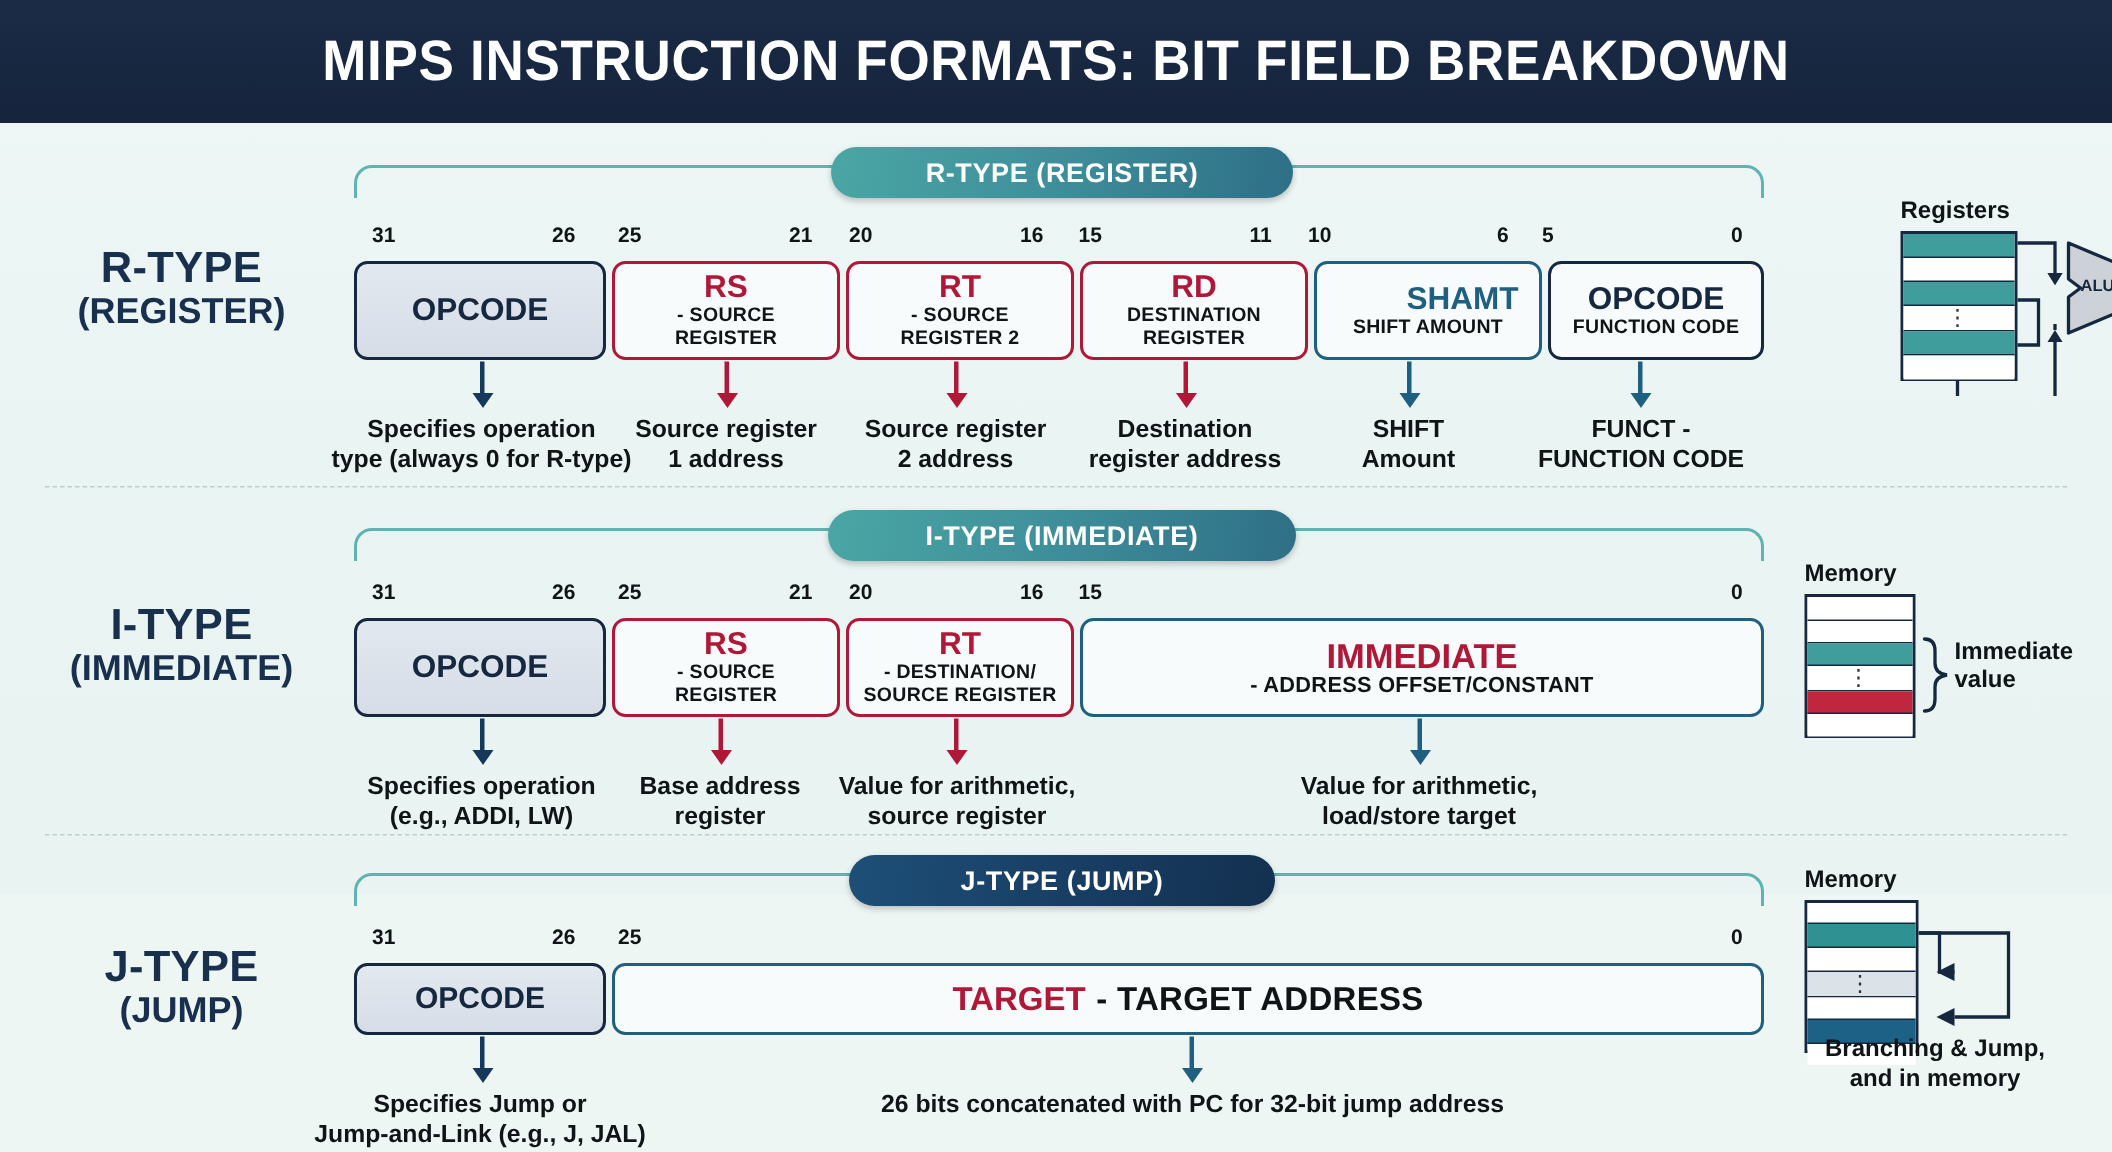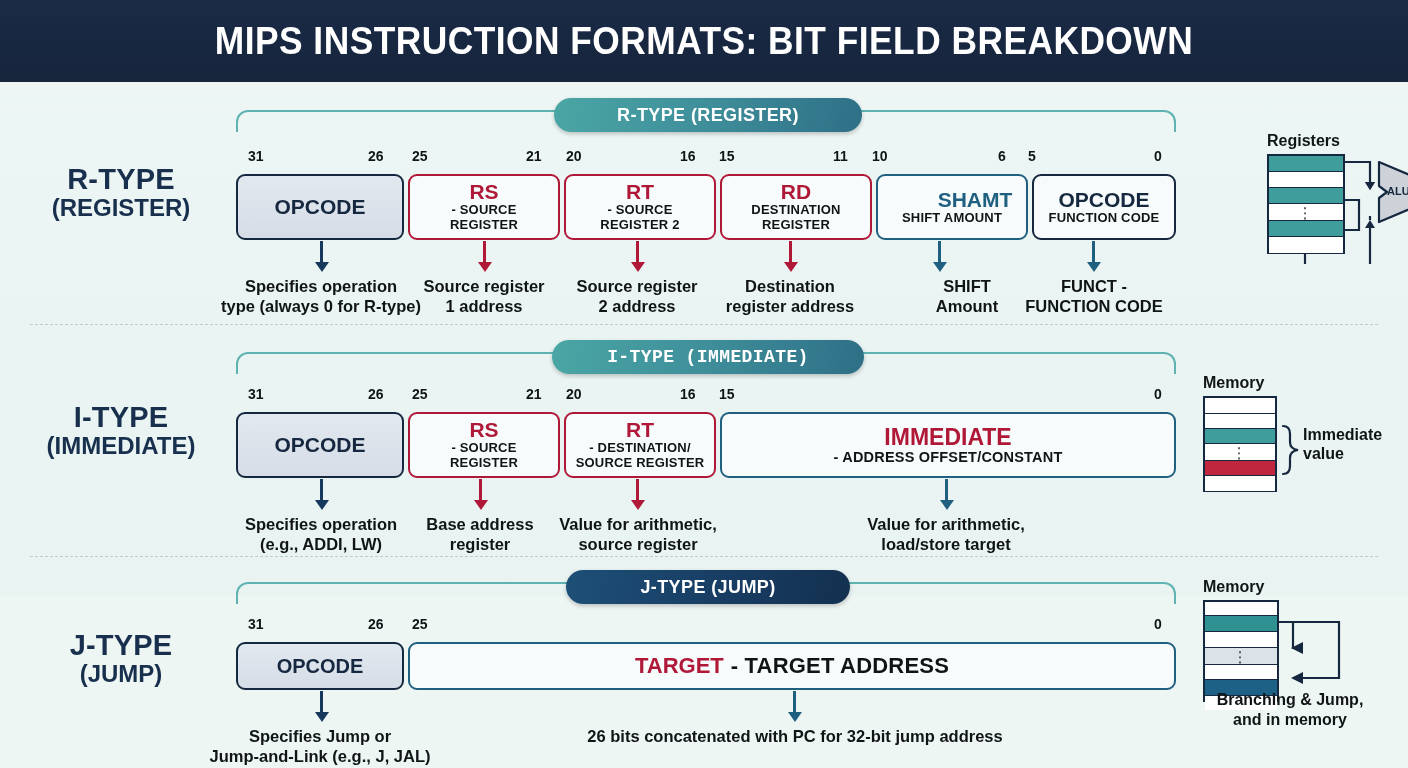--- a/index.html
+++ b/index.html
@@ -183,21 +183,21 @@
       </div>
     <div class="arrow teal" style="left:1092px; top:159px; height:22px;">
         <div class="shaft"></div>
         <div class="head"></div>
       </div>
 
     <div class="caption" style="left:186px; top:194px; width:270px;">Specifies operation<br>type (always 0 for R-type)</div>
     <div class="caption" style="left:400px; top:194px; width:168px;">Source register<br>1 address</div>
     <div class="caption" style="left:553px; top:194px; width:168px;">Source register<br>2 address</div>
     <div class="caption" style="left:699px; top:194px; width:182px;">Destination<br>register address</div>
-    <div class="caption" style="left:896px; top:194px; width:142px;">SHIFT<br>Amount</div>
+    <div class="caption" style="left:868px; top:194px; width:142px;">SHIFT<br>Amount</div>
     <div class="caption" style="left:1004px; top:194px; width:180px;">FUNCT -<br>FUNCTION CODE</div>
 
     <div class="mini" style="left:1267px; top:50px;">
       <div class="mtitle">Registers</div>
       <div style="position:relative; width:200px; height:110px;">
         <div class="stack" style="position:absolute; left:0; top:0; width:78px; height:100px;">
           <div class="cell" style="height:16px; background:#3f9e9b;"></div>
           <div class="cell" style="height:16px; background:#ffffff;"></div>
           <div class="cell" style="height:16px; background:#3f9e9b;"></div>
           <div class="cell" style="height:17px; background:#ffffff;">
@@ -228,21 +228,21 @@
   <div class="divider" style="top:324px;"></div>
 
   <div class="section" id="sec-i">
 
     <div class="rowlabel" style="top:76px;">
       <div class="l1">I-TYPE</div>
       <div class="l2">(IMMEDIATE)</div>
     </div>
 
     <div class="bracket" style="left:236px; top:26px; width:940px;"></div>
-    <div class="badge teal" style="left:552px; top:14px; width:312px;font-family:Liberation Mono, monospace;">I-TYPE (IMMEDIATE)</div>
+    <div class="badge teal" style="left:552px; top:14px; width:312px;">I-TYPE (IMMEDIATE)</div>
 
     <div class="bits" style="left:236px; top:60px; width:940px;">
       <span style="left:12px;">31</span>
       <span style="left:132px;">26</span>
       <span style="left:176px;">25</span>
       <span style="left:290px;">21</span>
       <span style="left:330px;">20</span>
       <span style="left:444px;">16</span>
       <span style="left:483px;">15</span>
       <span style="left:918px;">0</span>

